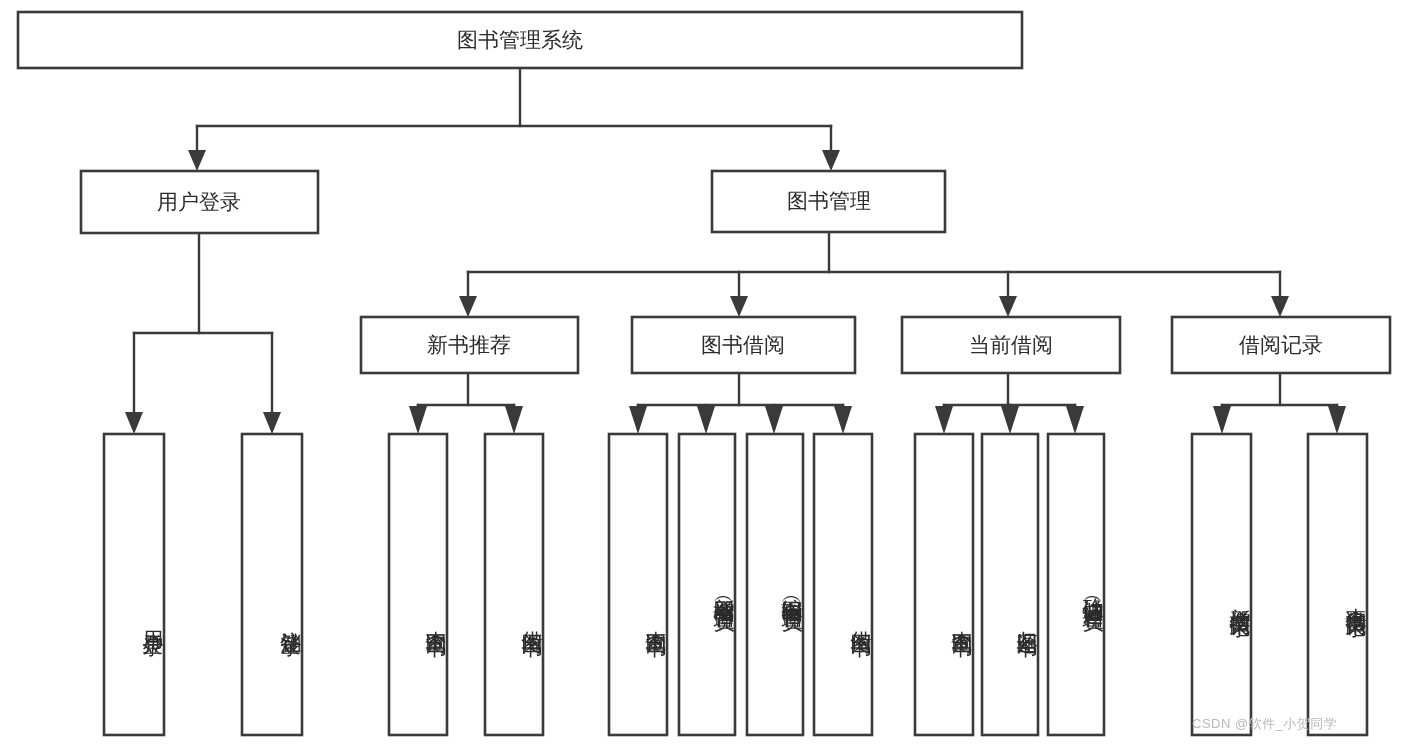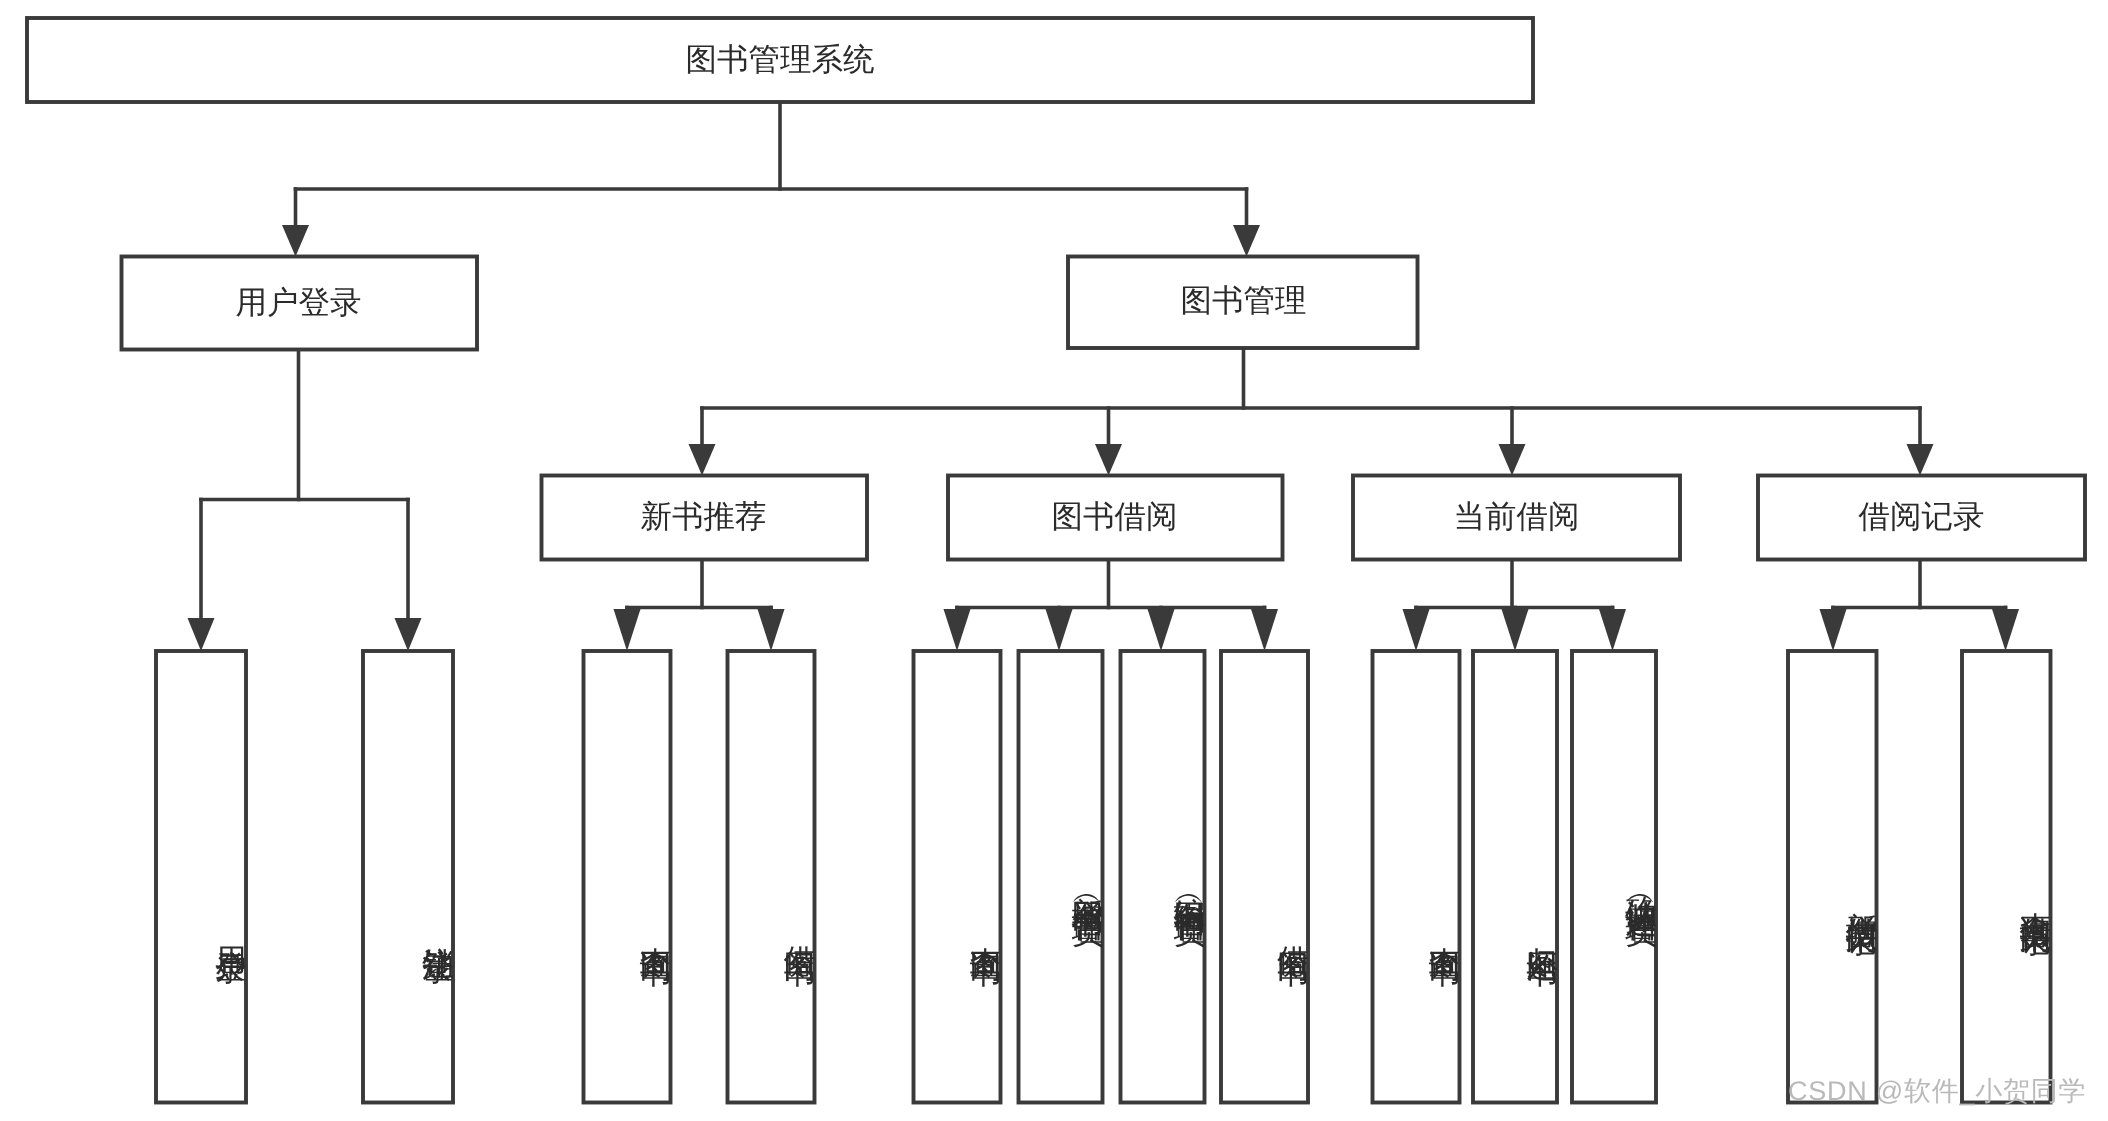--- a/index.html
+++ b/index.html
@@ -60,21 +60,21 @@
     line-height: 1;
     display: flex;
     align-items: flex-start;
     justify-content: center;
     text-align: center;
     pointer-events: none;
   }
   .watermark {
     position: absolute;
     font-family: "Liberation Sans", "DejaVu Sans", sans-serif;
-    font-size: 18px;
+    font-size: 13px;
     color: #b9b9b9;
     letter-spacing: 0.5px;
     white-space: nowrap;
   }
 </style>
 </head>
 <body>
 
 <div id="diagram-root">
 

